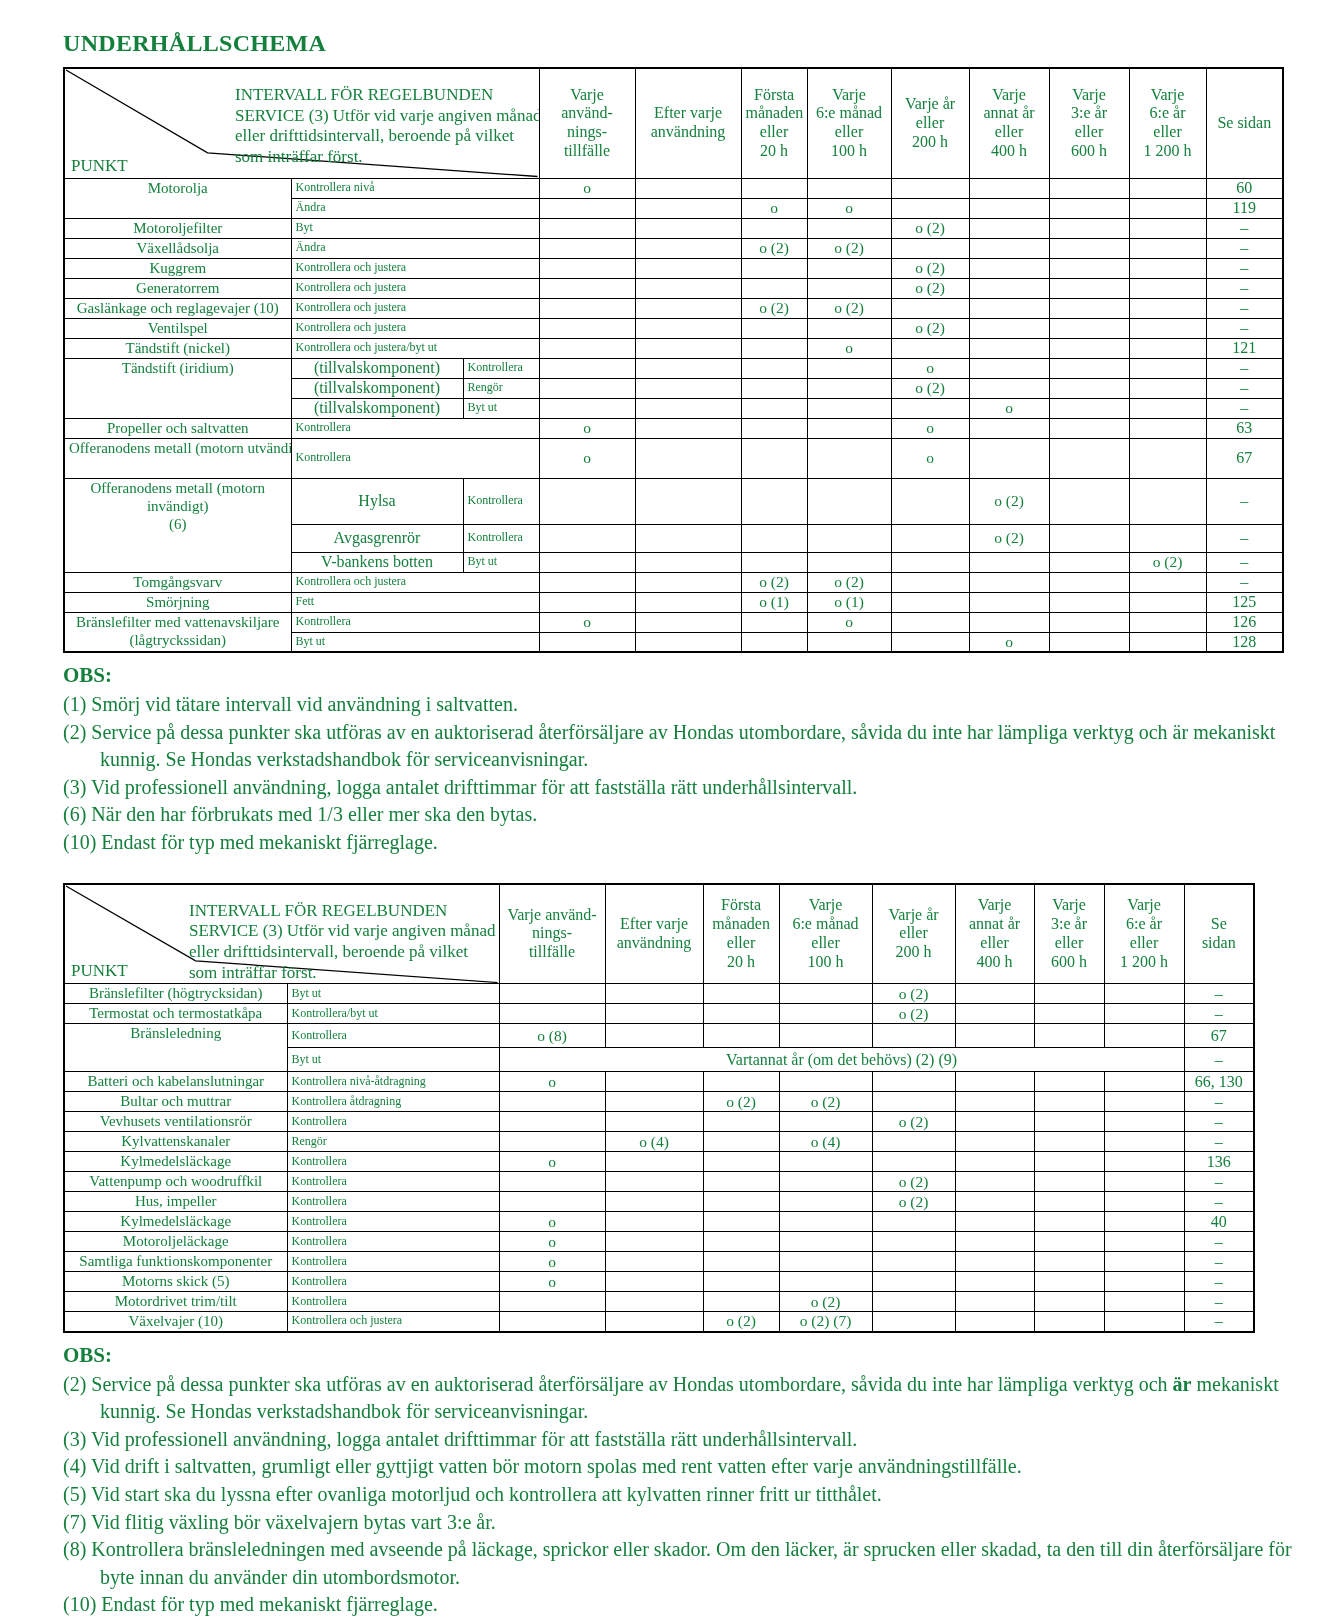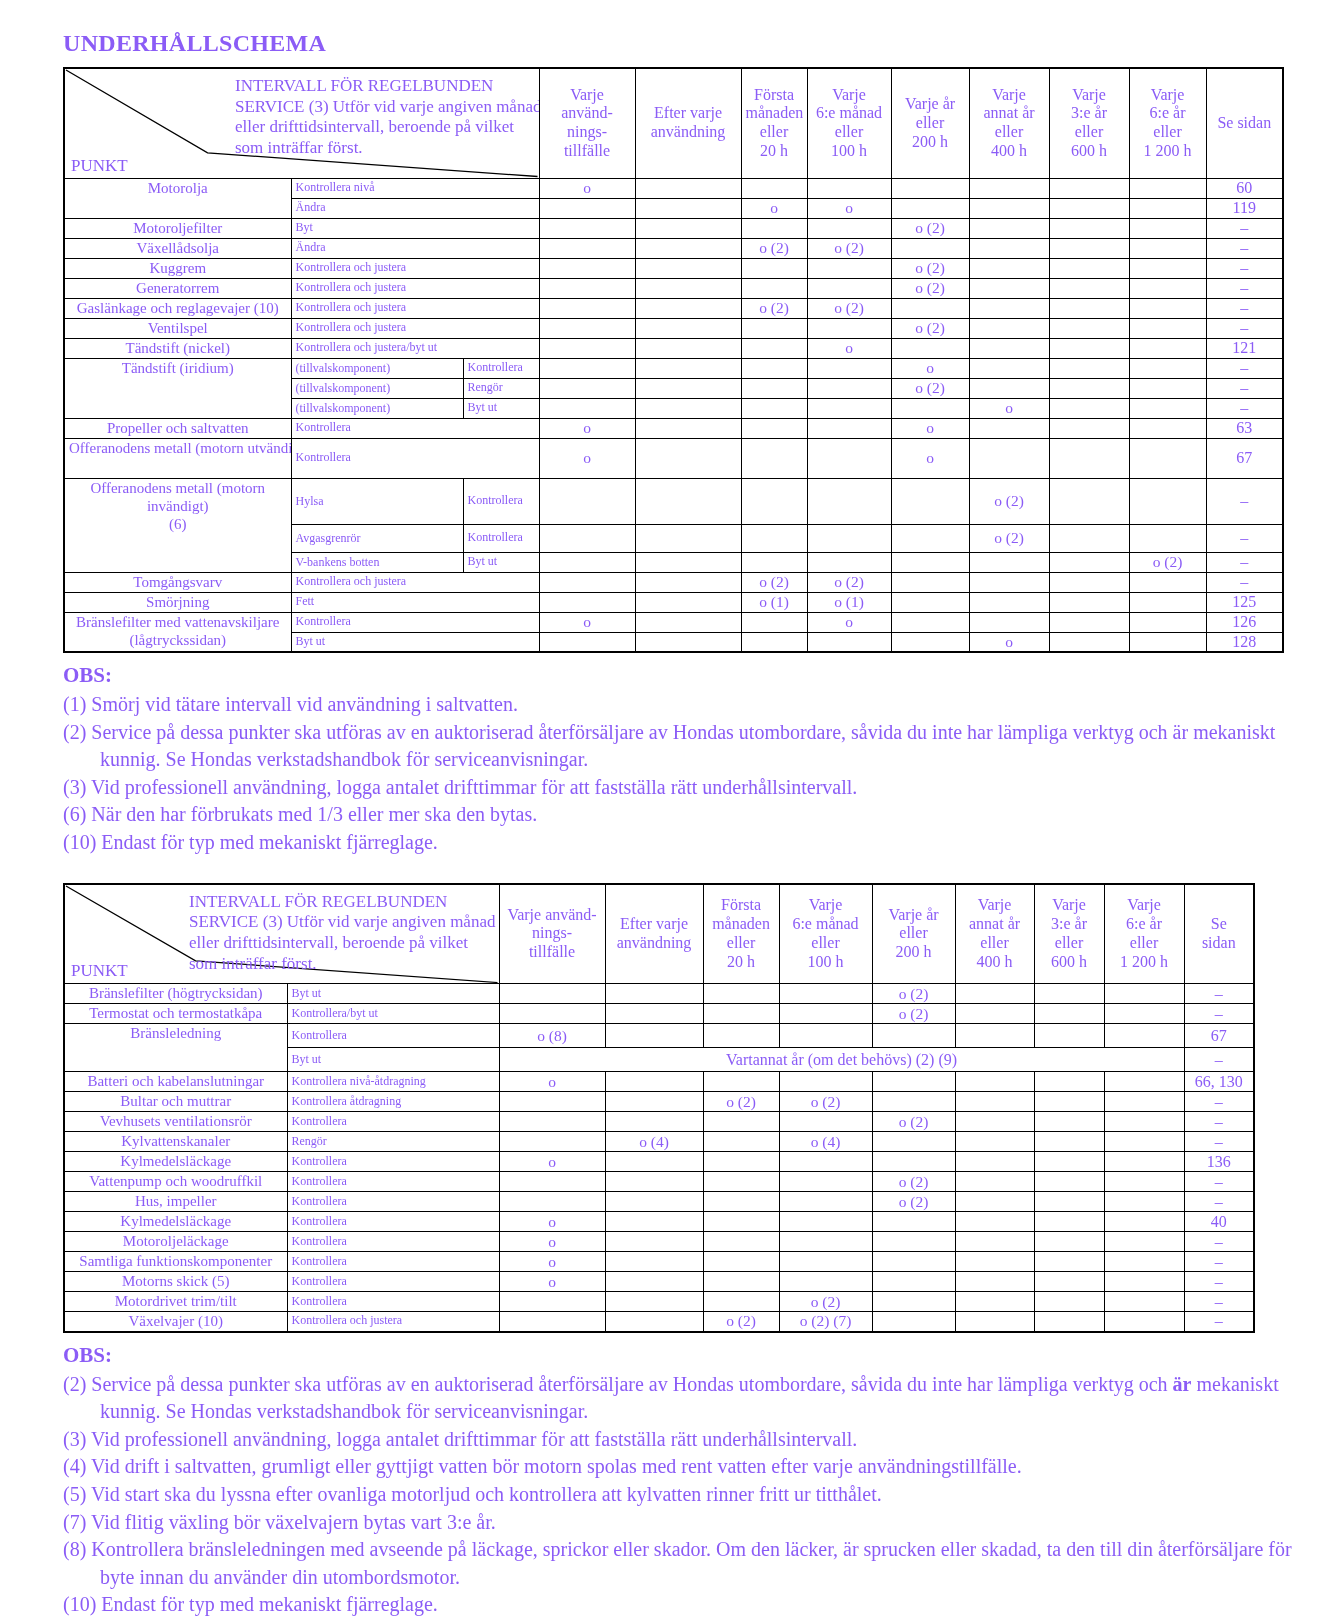--- a/index.html
+++ b/index.html
@@ -1,32 +1,32 @@
 <!DOCTYPE html>
 <html><head>
 <meta charset="utf-8">
 <style>
   html,body{margin:0;padding:0;background:#e8e8e8;}
   .page{width:1344px;height:1624px;background:#ffffff;box-sizing:border-box;
-        padding:30px 60px 0 63px;position:relative;color:#8b5cf6;
+        padding:30px 60px 0 63px;position:relative;color:#15803d;
         font-family:"Liberation Serif","DejaVu Serif",serif;}
   h1.title{font-size:24px;font-weight:bold;margin:0 0 10px 0;letter-spacing:.3px;}
   table.sched{border-collapse:collapse;table-layout:fixed;border:2px solid #000;}
   table.sched td,table.sched th{border:1px solid #000;padding:0 4px;overflow:hidden;}
   table.sched tbody tr{height:20px;}
   td.corner{position:relative;padding:0;}
   .diag{position:absolute;left:0;top:0;width:100%;height:100%;}
-  .intv{position:absolute;top:7px;font-size:17px;line-height:1.22;text-align:left;width:308px;}
+  .intv{position:absolute;top:16px;font-size:17px;line-height:1.22;text-align:left;width:308px;}
   #table1 .intv{left:170px;}
   #table2 .intv{left:124px;}
   .punkt{position:absolute;left:6px;bottom:2px;font-size:17px;}
   th.colh{font-weight:normal;font-size:16px;text-align:center;vertical-align:middle;line-height:1.18;padding:0 1px;}
   td.item{font-size:15px;text-align:center;vertical-align:top;white-space:nowrap;line-height:1.2;padding-left:5px;}
   td.act{font-size:12px;text-align:left;white-space:nowrap;vertical-align:middle;line-height:1.15;}
-  td.subl{font-size:12px;text-align:left;white-space:nowrap;vertical-align:middle;padding-right:7px;}
+  td.subl{font-size:16px;text-align:center;white-space:nowrap;vertical-align:middle;padding-right:7px;}
   td.c{font-size:15.5px;text-align:center;vertical-align:middle;}
   td.pg{font-size:16px;text-align:center;vertical-align:middle;}
   td.spanc{font-size:16px;text-align:center;vertical-align:middle;}
   .nb{border-bottom-style:hidden;}
   .nr{border-right-style:hidden;}
   td.subl{border-left-style:hidden;}
   h2.obs{font-size:21px;font-weight:bold;margin:10px 0 3px 0;}
   .note{margin:0;padding-left:37px;text-indent:-37px;font-size:20px;line-height:1.38;width:1195px;}
   #table2{margin-top:26px;}
   section.notes-sec{display:block;}

